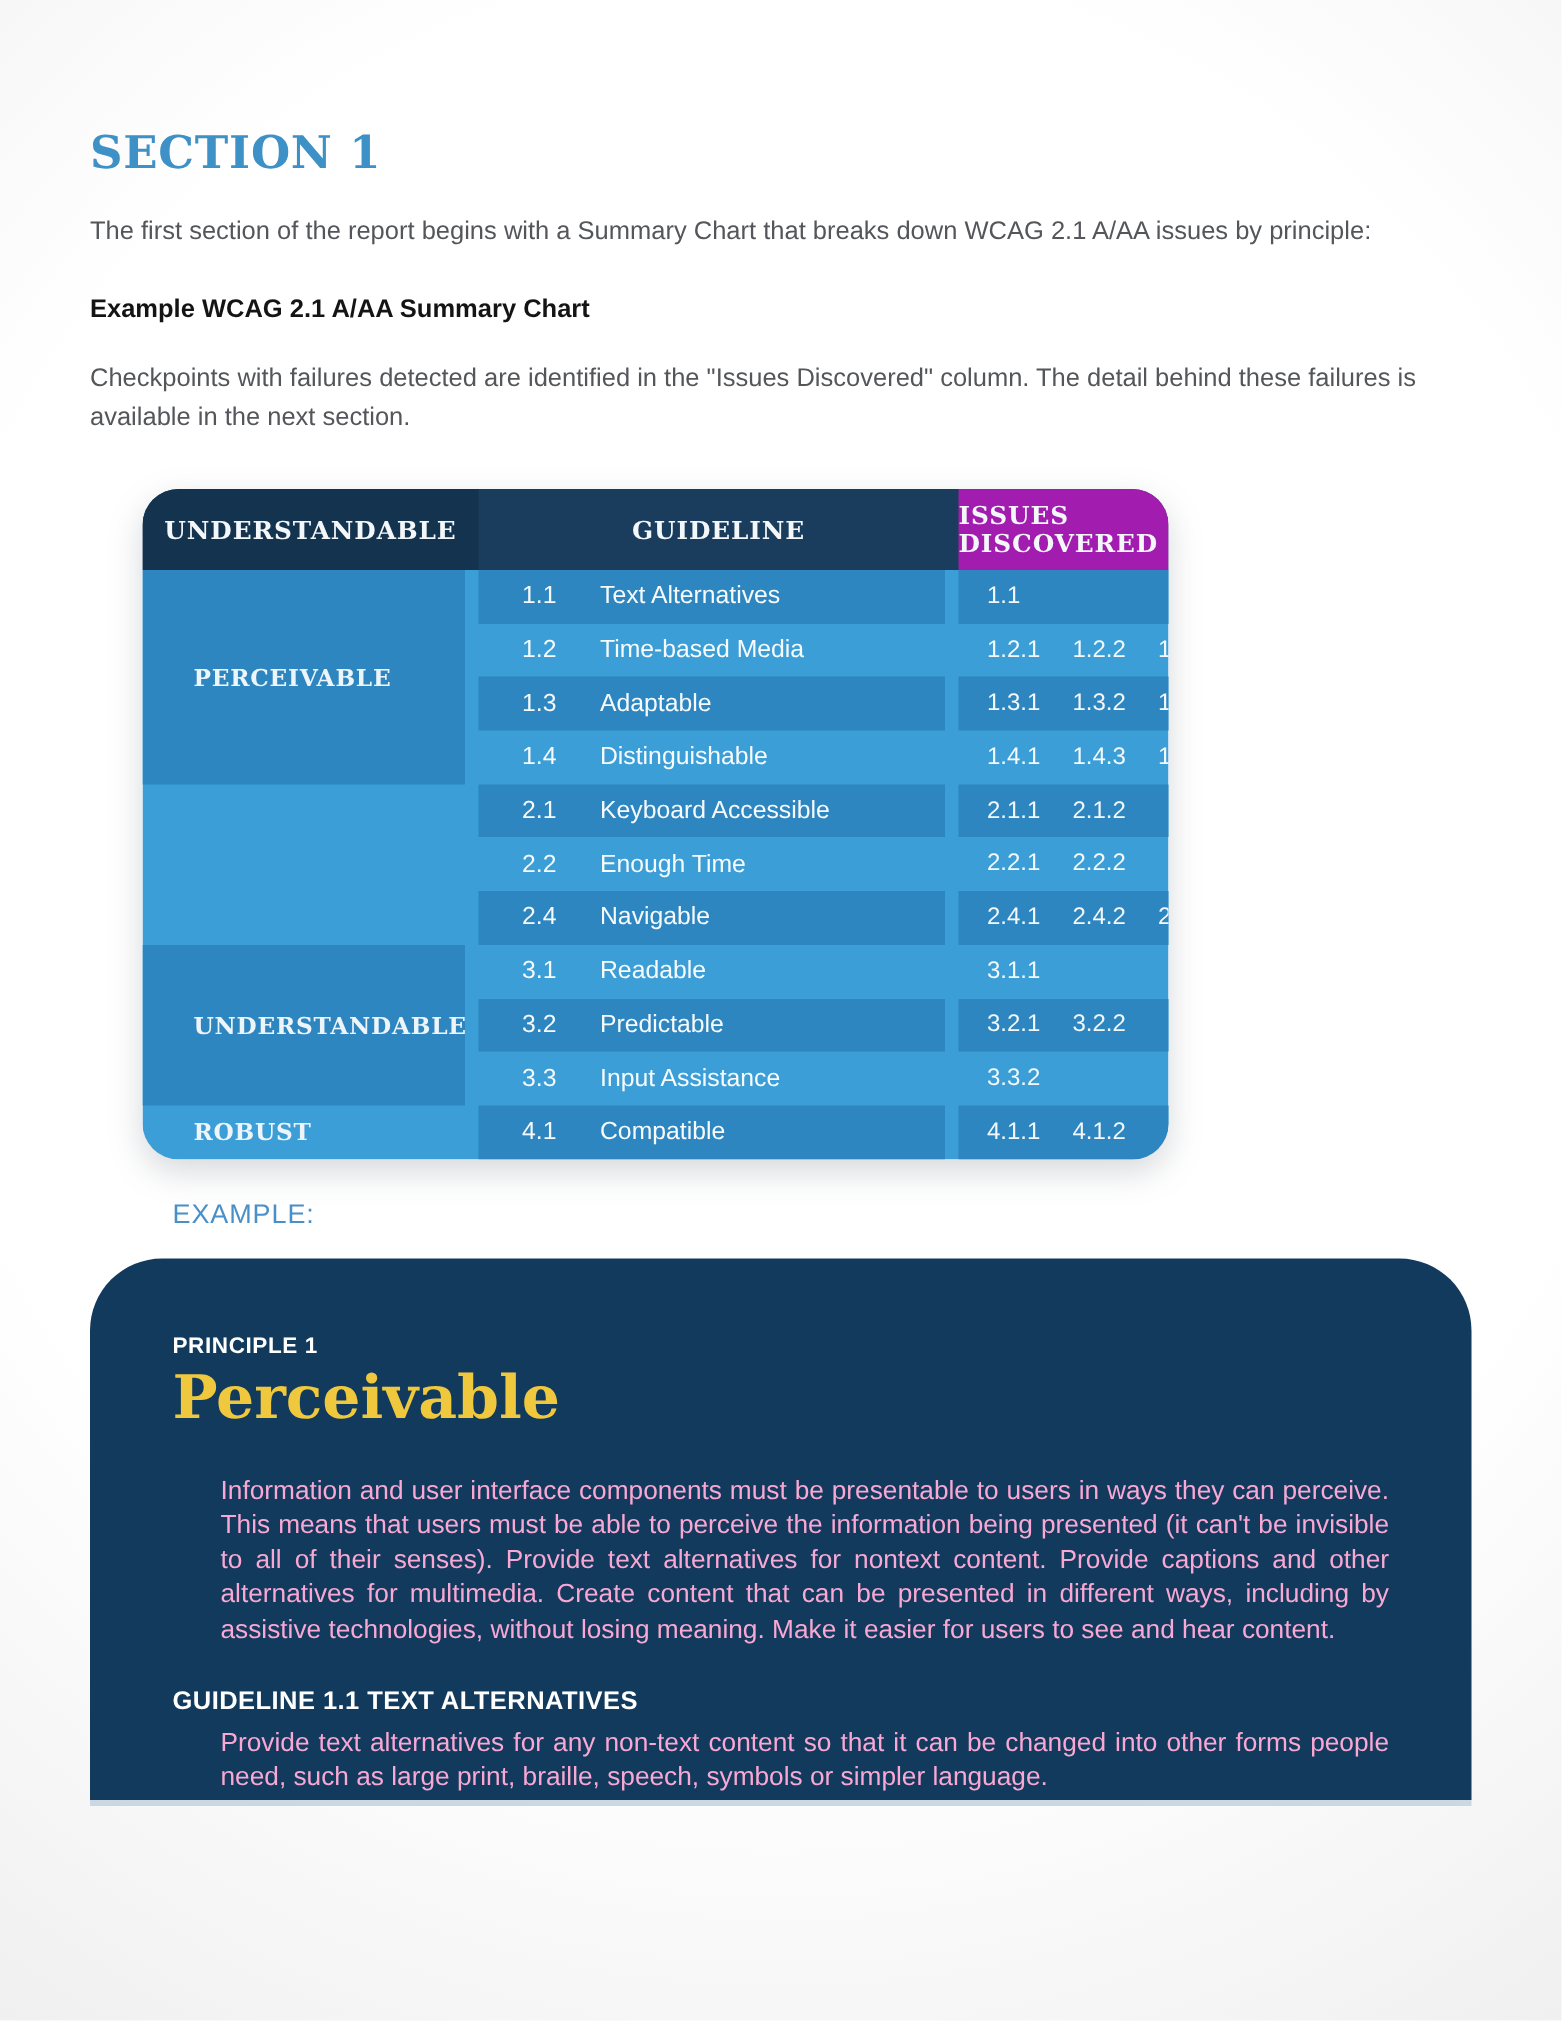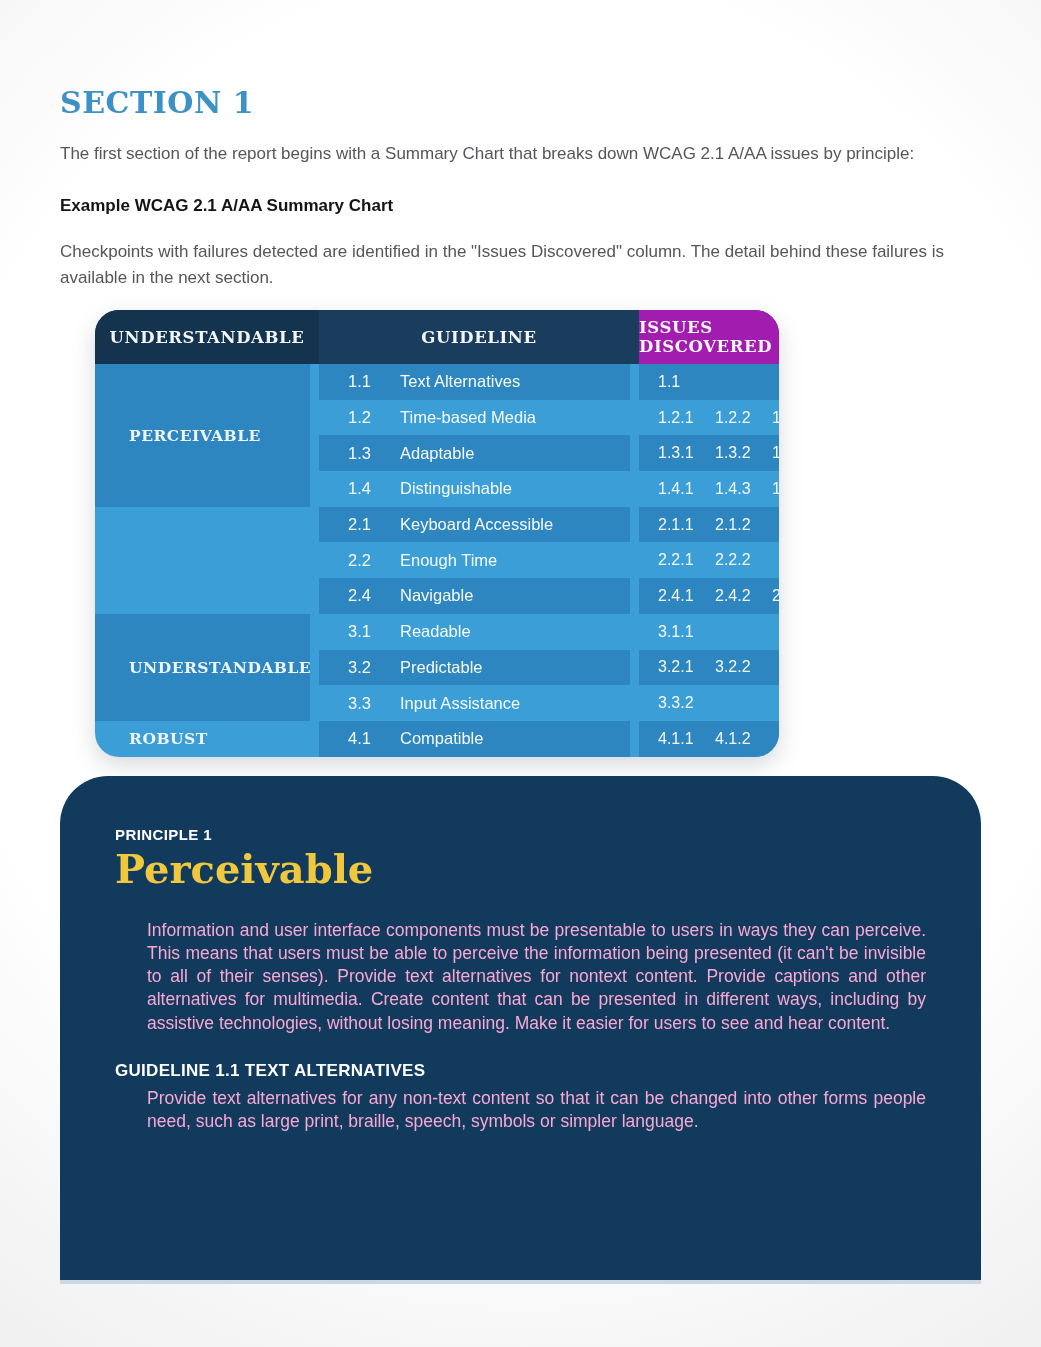--- a/index.html
+++ b/index.html
@@ -29,21 +29,21 @@
   }
   .para.bold-caption {
     margin-top: 26px;
     font-weight: bold;
     color: #141414;
   }
   .justify { text-align: justify; }
 
   
   .summary-card {
-    margin: 20px 0 0 35px;
+    margin: 36px 0 0 35px;
     width: 684px;
     border-radius: 24px;
     overflow: hidden;
     box-shadow: 0 8px 22px rgba(110,120,130,0.28);
   }
   .summary-header { display: flex; height: 54px; background: #1a3d5e; }
   .hcell {
     display: flex; align-items: center; justify-content: center;
     font-family: "DejaVu Serif", serif;
     font-weight: bold; font-size: 16.5px; letter-spacing: 0.6px;
@@ -87,21 +87,21 @@
   .detail-note { margin-top: 55px; }
   .example-label {
     margin: 26px 0 0 55px;
     font-size: 18px; letter-spacing: 0.6px;
     color: #4a90c8;
   }
 
   
   .principle-panel {
     margin-top: 19px;
-    width: 921px; height: 504px;
+    width: 921px; height: 361px;
     margin-left: 60px;
     background: #113a5c;
     border-radius: 48px 48px 0 0;
     padding: 50px 55px 0 55px;
   }
   .panel-kicker {
     font-size: 15px; font-weight: bold; letter-spacing: 0.4px;
     color: #ffffff;
   }
   .panel-title {
@@ -243,20 +243,21 @@
           <div class="g-name">Compatible</div>
         </div>
         <div class="issues-cell cell-dark" style="grid-row: 11;">
           <div class="issue-ref">4.1.1</div>
           <div class="issue-ref">4.1.2</div>
         </div>
       </div>
   </div>
 
 
+  <div class="example-label">EXAMPLE:</div>
 
 </div>
 
 <div class="principle-panel">
   <div class="panel-kicker">PRINCIPLE 1</div>
   <div class="panel-title">Perceivable</div>
   <p class="panel-para">Information and user interface components must be presentable to users in ways they can perceive. This means that users must be able to perceive the information being presented (it can't be invisible to all of their senses). Provide text alternatives for nontext content. Provide captions and other alternatives for multimedia. Create content that can be presented in different ways, including by assistive technologies, without losing meaning. Make it easier for users to see and hear content.</p>
   <div class="panel-guideline-heading">GUIDELINE 1.1 TEXT ALTERNATIVES</div>
   <p class="panel-para panel-guideline-text">Provide text alternatives for any non-text content so that it can be changed into other forms people need, such as large print, braille, speech, symbols or simpler language.</p>
 </div>

